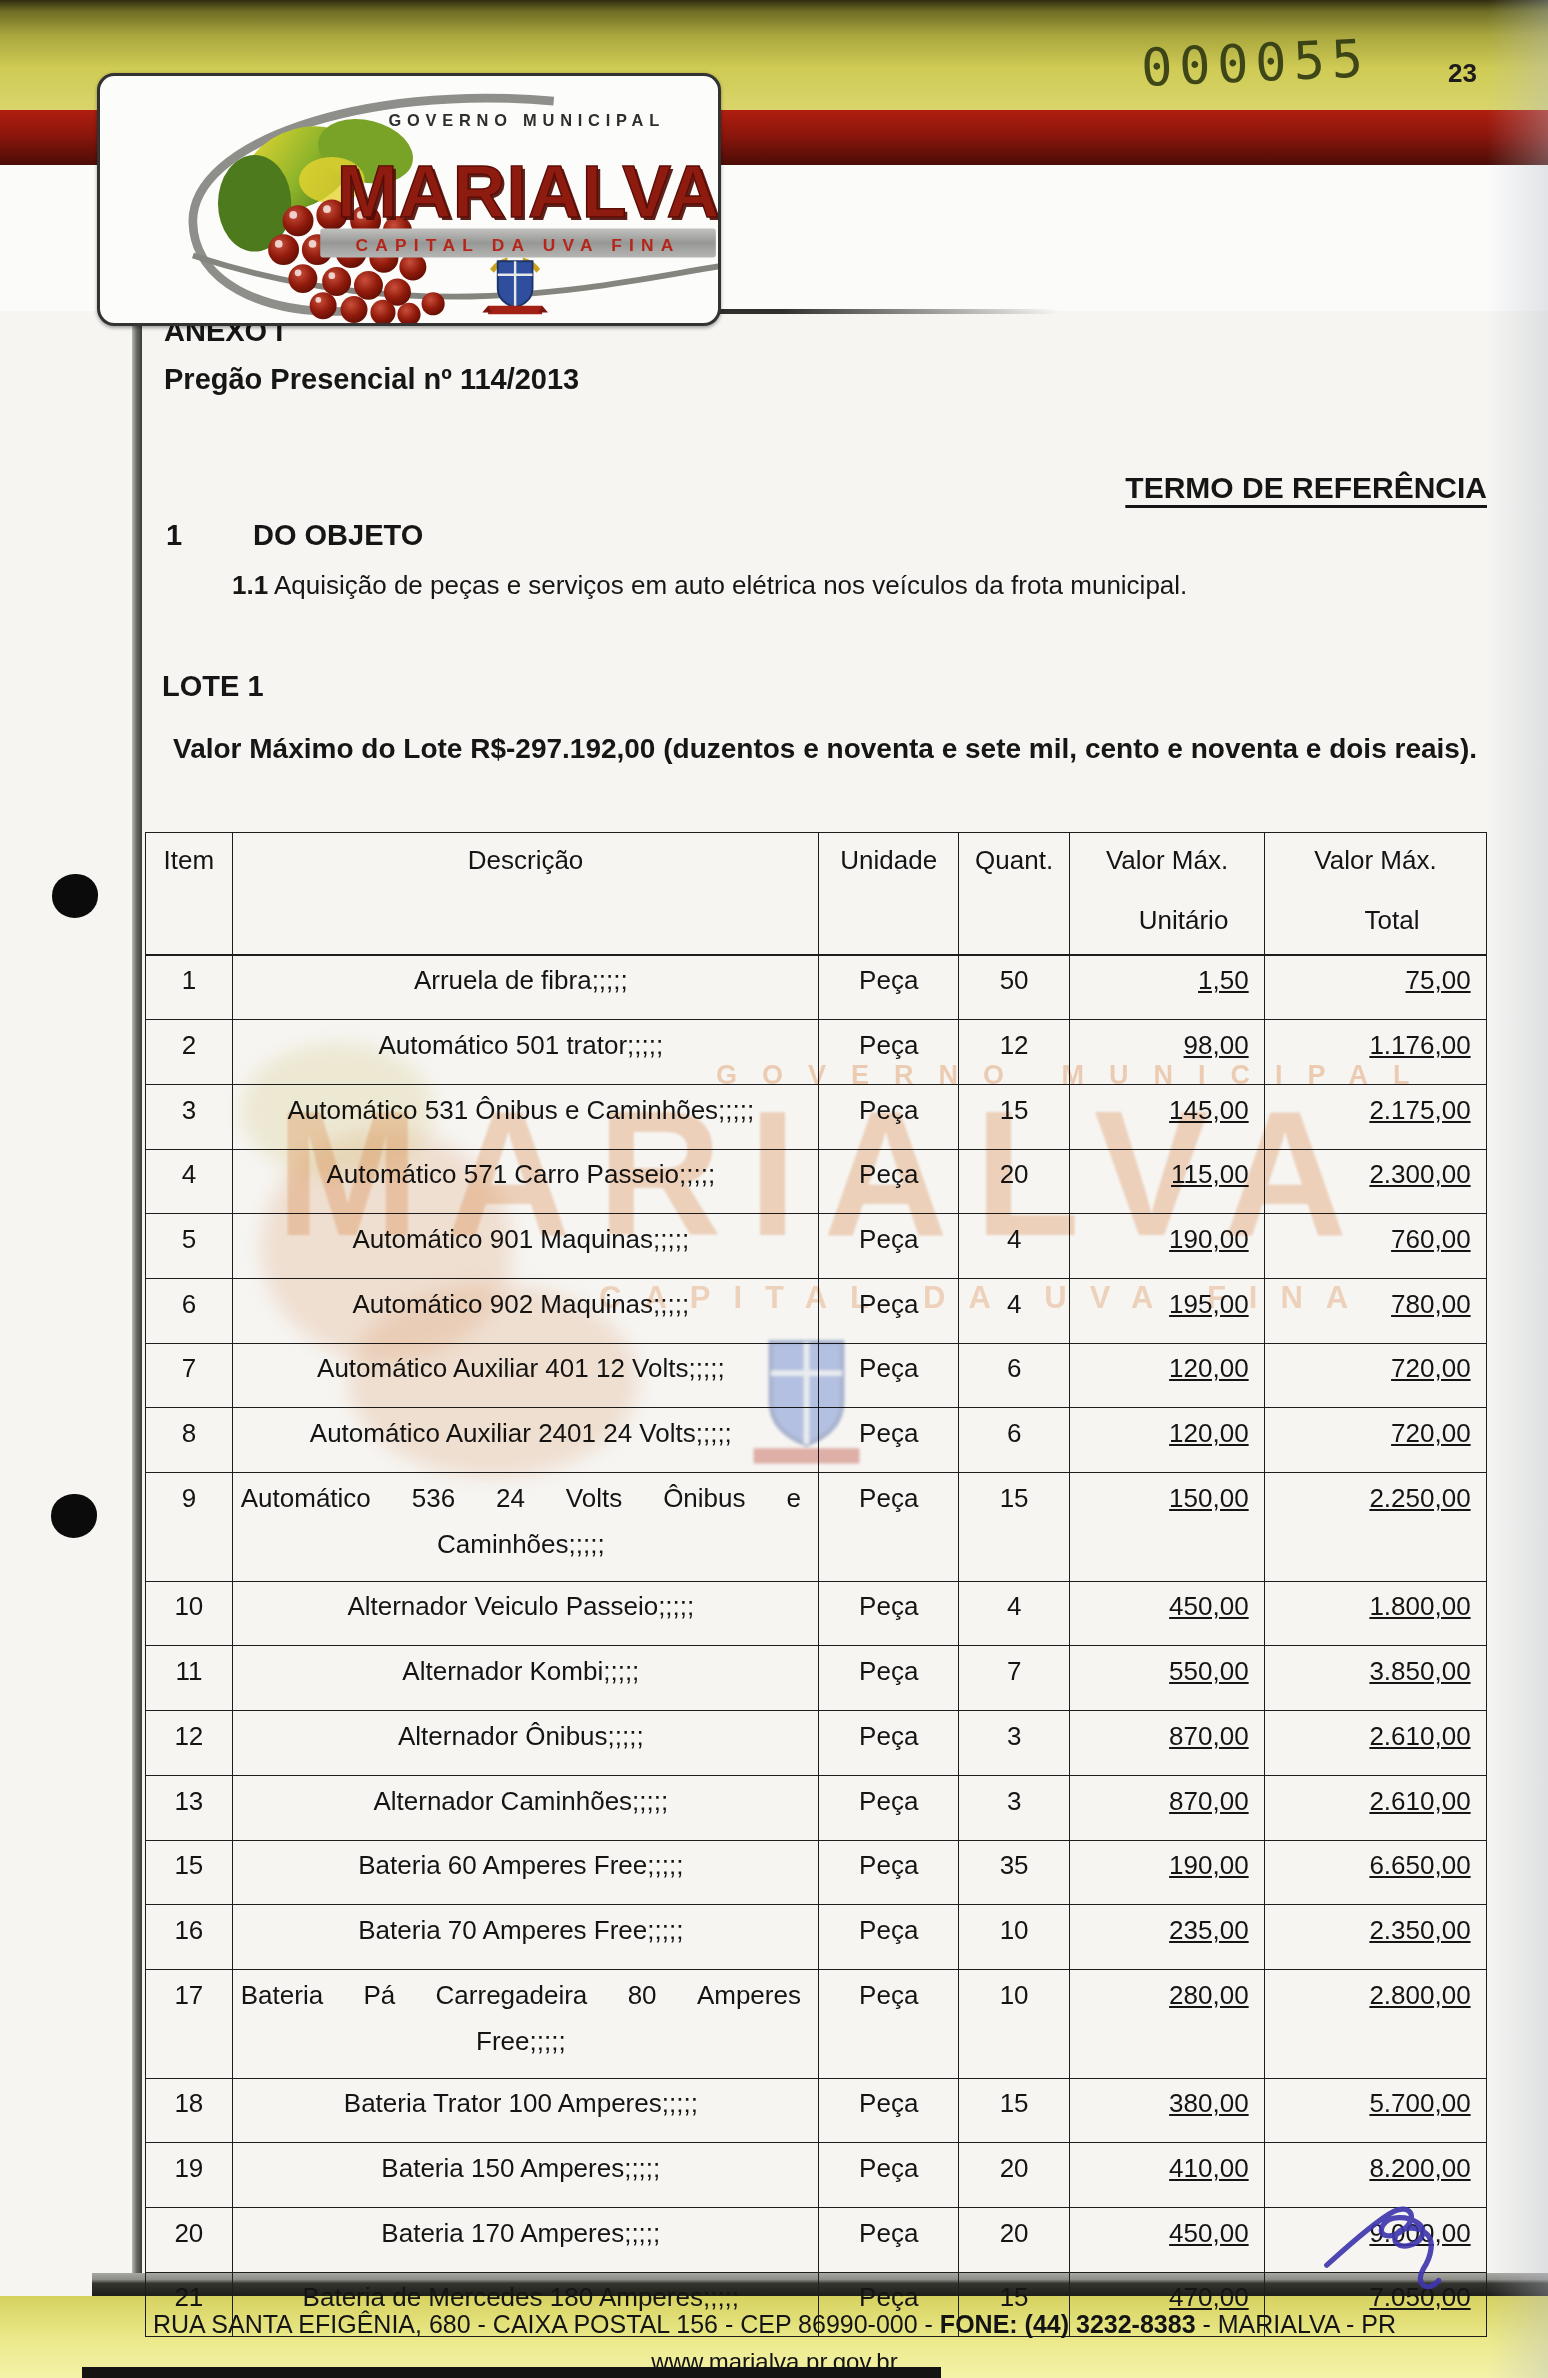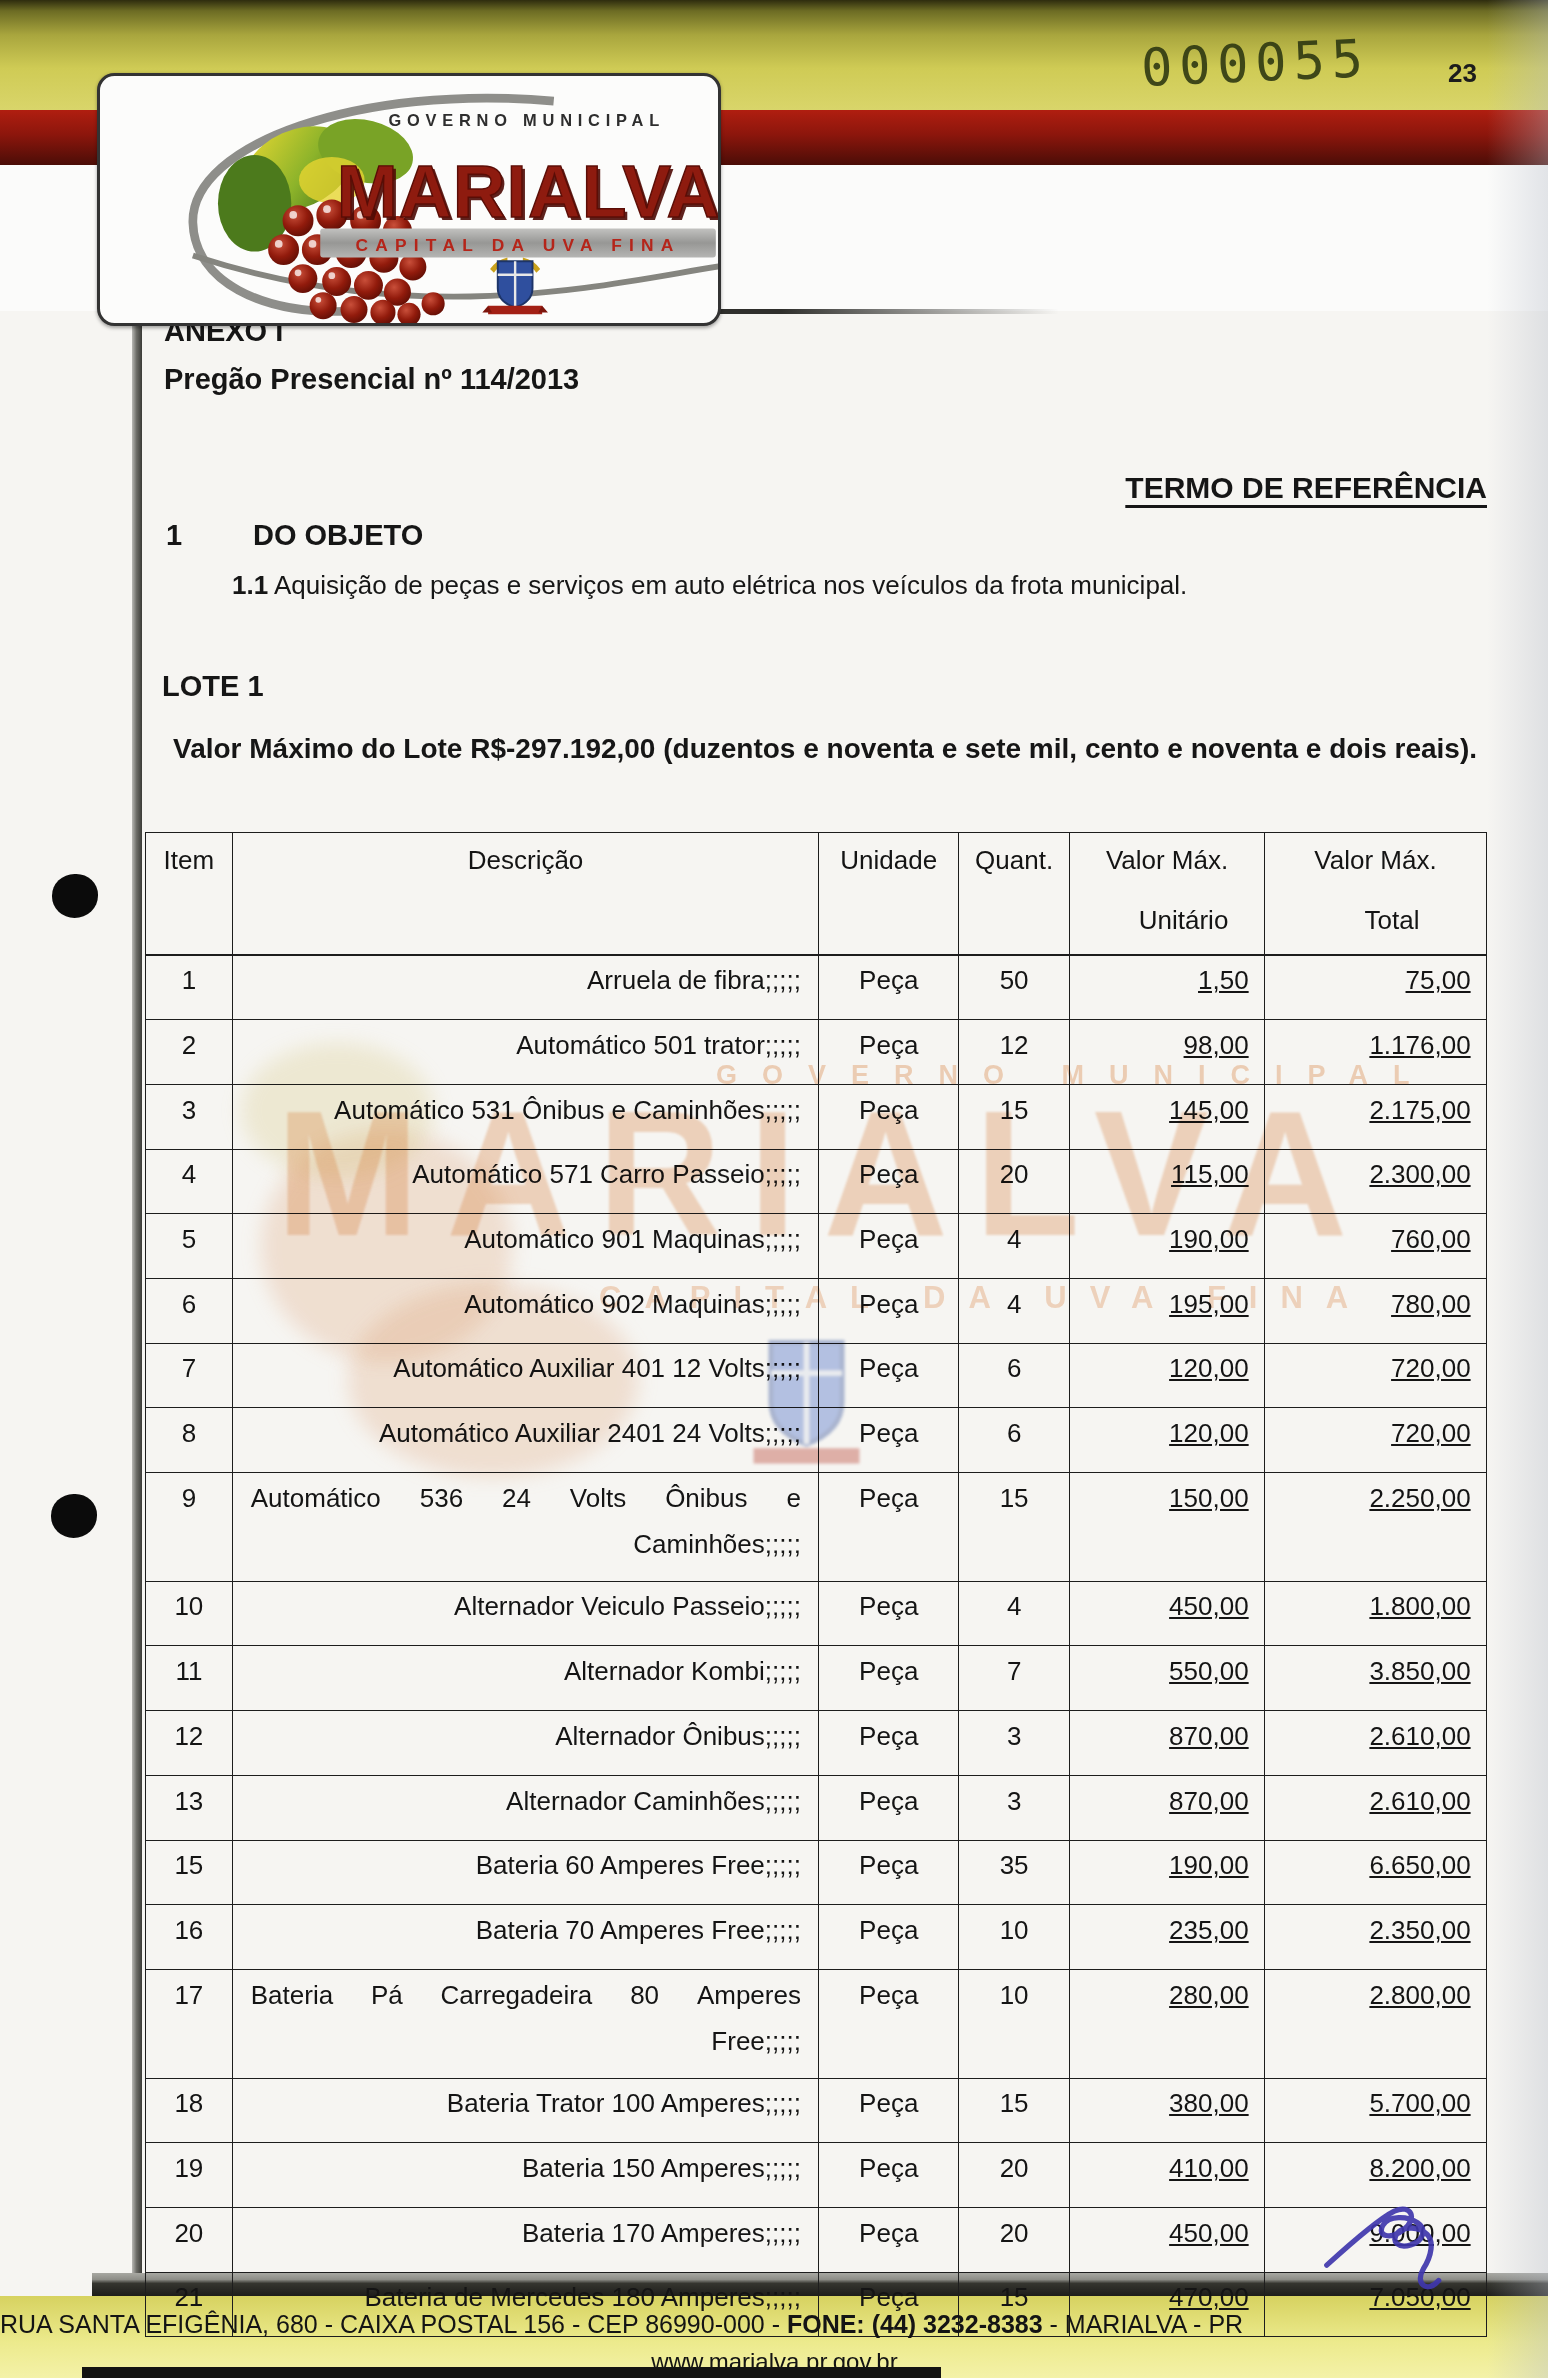--- a/index.html
+++ b/index.html
@@ -42,42 +42,42 @@
   
   .items-table{position:absolute;left:145px;top:832px;width:1342px;z-index:3;
     border-collapse:collapse;background:transparent;font-size:26px;color:#141414;}
   .items-table th,.items-table td{border:1.9px solid #1d1d1d;vertical-align:top;}
   .items-table th{border-bottom:2.9px solid #1d1d1d;font-weight:normal;text-align:center;
     height:108px;padding-top:11.6px;}
   .items-table th .h2{margin-top:29px;margin-left:33px;}
   .items-table td{height:53px;padding-top:9.7px;}
   .items-table tr.tall td{height:97px;}
   td.c-item{text-align:center;}
-  td.c-desc{text-align:right;padding-left:18px;padding-right:17.4px;}
+  td.c-desc{text-align:center;padding-left:8px;padding-right:17.4px;}
   td.c-unit,td.c-qty{text-align:center;}
   td.c-vu,td.c-vt{text-align:right;padding-right:15.4px;text-decoration:underline;}
   .jline{display:flex;justify-content:space-between;}
   .line2{margin-top:15.4px;}
   
   .watermark{left:0;top:0;width:1549px;height:2378px;z-index:4;pointer-events:none;mix-blend-mode:multiply;}
   .wm-gov{left:716px;top:1060px;font-size:27px;font-weight:bold;letter-spacing:25px;color:rgba(224,132,62,0.34);}
   .wm-name{left:276px;top:1074px;font-size:172px;font-weight:bold;letter-spacing:27px;
     color:rgba(223,128,58,0.30);transform:scaleY(1.04);filter:blur(1px);}
   .wm-tag{left:599px;top:1280px;font-size:31px;font-weight:bold;letter-spacing:23px;color:rgba(224,132,62,0.30);}
   .wm-blob{border-radius:50%;filter:blur(9.7px);background:rgba(225,152,96,0.22);}
   .wm-b1{left:261px;top:1130px;width:251px;height:232px;}
   .wm-b2{left:348px;top:1284px;width:290px;height:193px;}
   .wm-b3{left:241px;top:1043px;width:193px;height:135px;background:rgba(210,190,90,0.20);}
   .wm-shield{left:734px;top:1325px;opacity:.38;filter:blur(1.4px);}
   
   .signature{left:1321px;top:2184px;z-index:5;}
   
   .footer-band{left:0;top:2296px;width:1549px;height:82px;z-index:2;
     background:linear-gradient(180deg,#d6d260 0%,#ecea8c 55%,#f4f2a8 100%);}
-  .footer-line1{left:0;top:2310px;width:1549px;z-index:3;font-size:25px;color:#141414;}
+  .footer-line1{left:0;top:2310px;width:1549px;text-align:center;z-index:3;font-size:25px;color:#141414;}
   .footer-line1 .seg-bold{font-weight:bold;}
   .footer-line2{left:0;top:2348px;width:1549px;text-align:center;z-index:3;font-size:24px;color:#141414;}
   .bottom-bar{left:82px;top:2367px;width:859px;height:10.6px;background:#141412;z-index:4;}
   
   .hole{width:46px;height:44px;border-radius:50% 48% 52% 50%;background:#0b0b0b;z-index:7;}
   .hole-1{left:52px;top:874px;}
   .hole-2{left:51px;top:1494px;}
   .right-shade{left:1487px;top:0;width:62px;height:2378px;z-index:8;pointer-events:none;
     background:linear-gradient(90deg,rgba(190,195,205,0) 0%,rgba(182,188,200,0.38) 100%);}
   .white-gap{left:0;top:165px;width:1549px;height:146px;background:#fbfbfa;z-index:0;}

